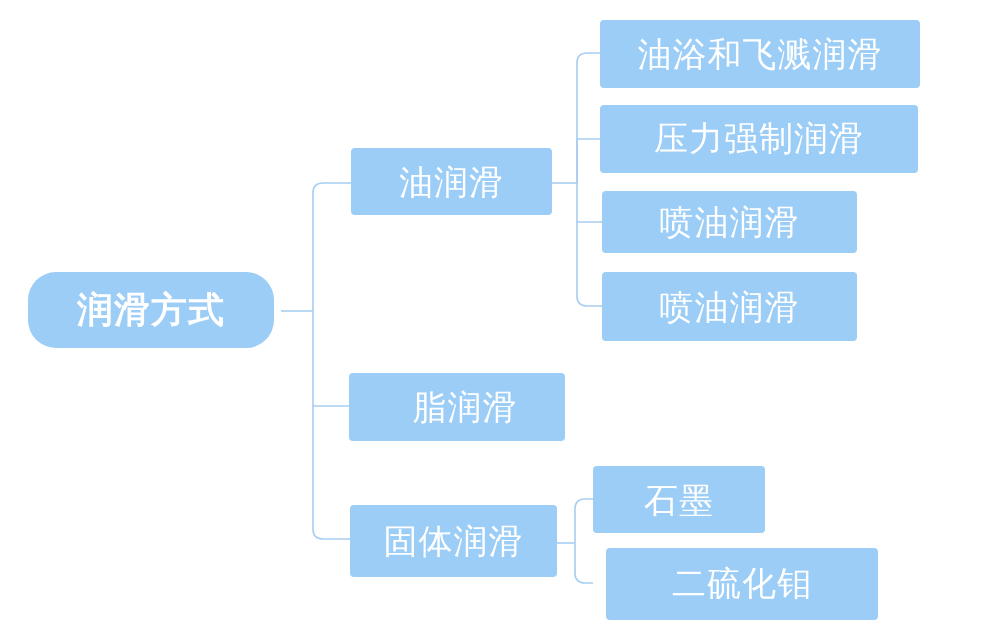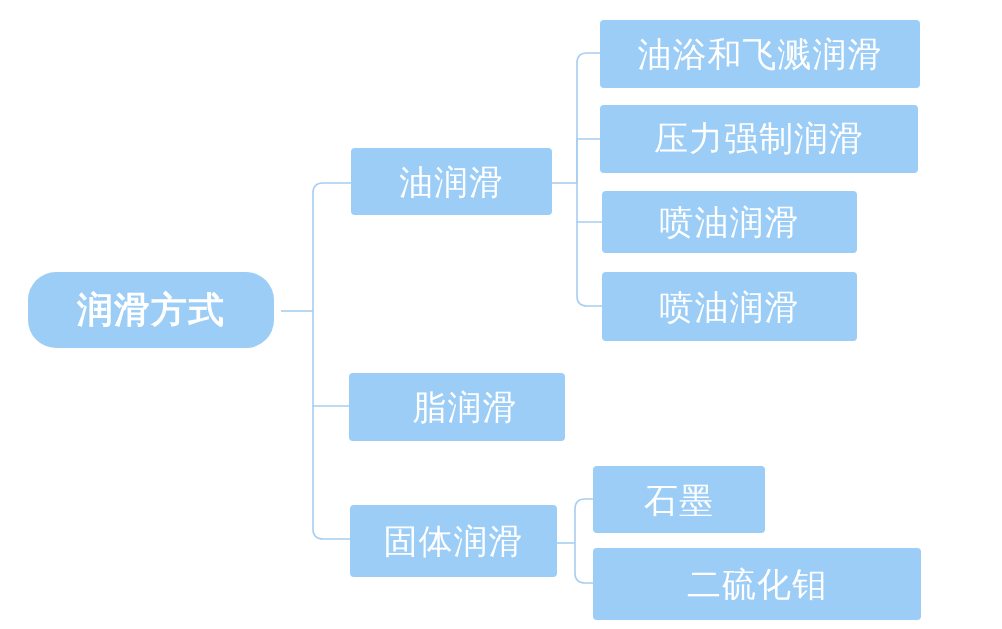--- a/index.html
+++ b/index.html
@@ -46,21 +46,21 @@
     font-weight: 700;
   }
   .node-oil        { left: 351px; top: 148px; width: 201px; height: 67px; }
   .node-grease     { left: 349px; top: 373px; width: 200px; height: 68px; padding-left: 16px; }
   .node-solid      { left: 350px; top: 505px; width: 207px; height: 72px; }
   .node-oilbath    { left: 600px; top: 20px;  width: 320px; height: 68px; }
   .node-pressure   { left: 600px; top: 105px; width: 318px; height: 68px; font-family: Liberation Serif, serif; }
   .node-oilmist    { left: 602px; top: 191px; width: 255px; height: 62px; }
   .node-oilspray   { left: 602px; top: 272px; width: 255px; height: 69px; }
   .node-graphite   { left: 593px; top: 466px; width: 172px; height: 67px; }
-  .node-moly       { left: 593px; top: 548px; width: 328px; height: 72px; }
+  .node-moly       { left: 606px; top: 548px; width: 272px; height: 72px; font-family: Liberation Serif, serif; }
 </style>
 </head>
 <body>
 
 <div class="canvas">
 
   <svg class="connector-layer" viewBox="0 0 1002 629" fill="none" stroke="#a8cef1" stroke-width="1.6">
 
     <path d="M 281 311 H 313"></path>
 

